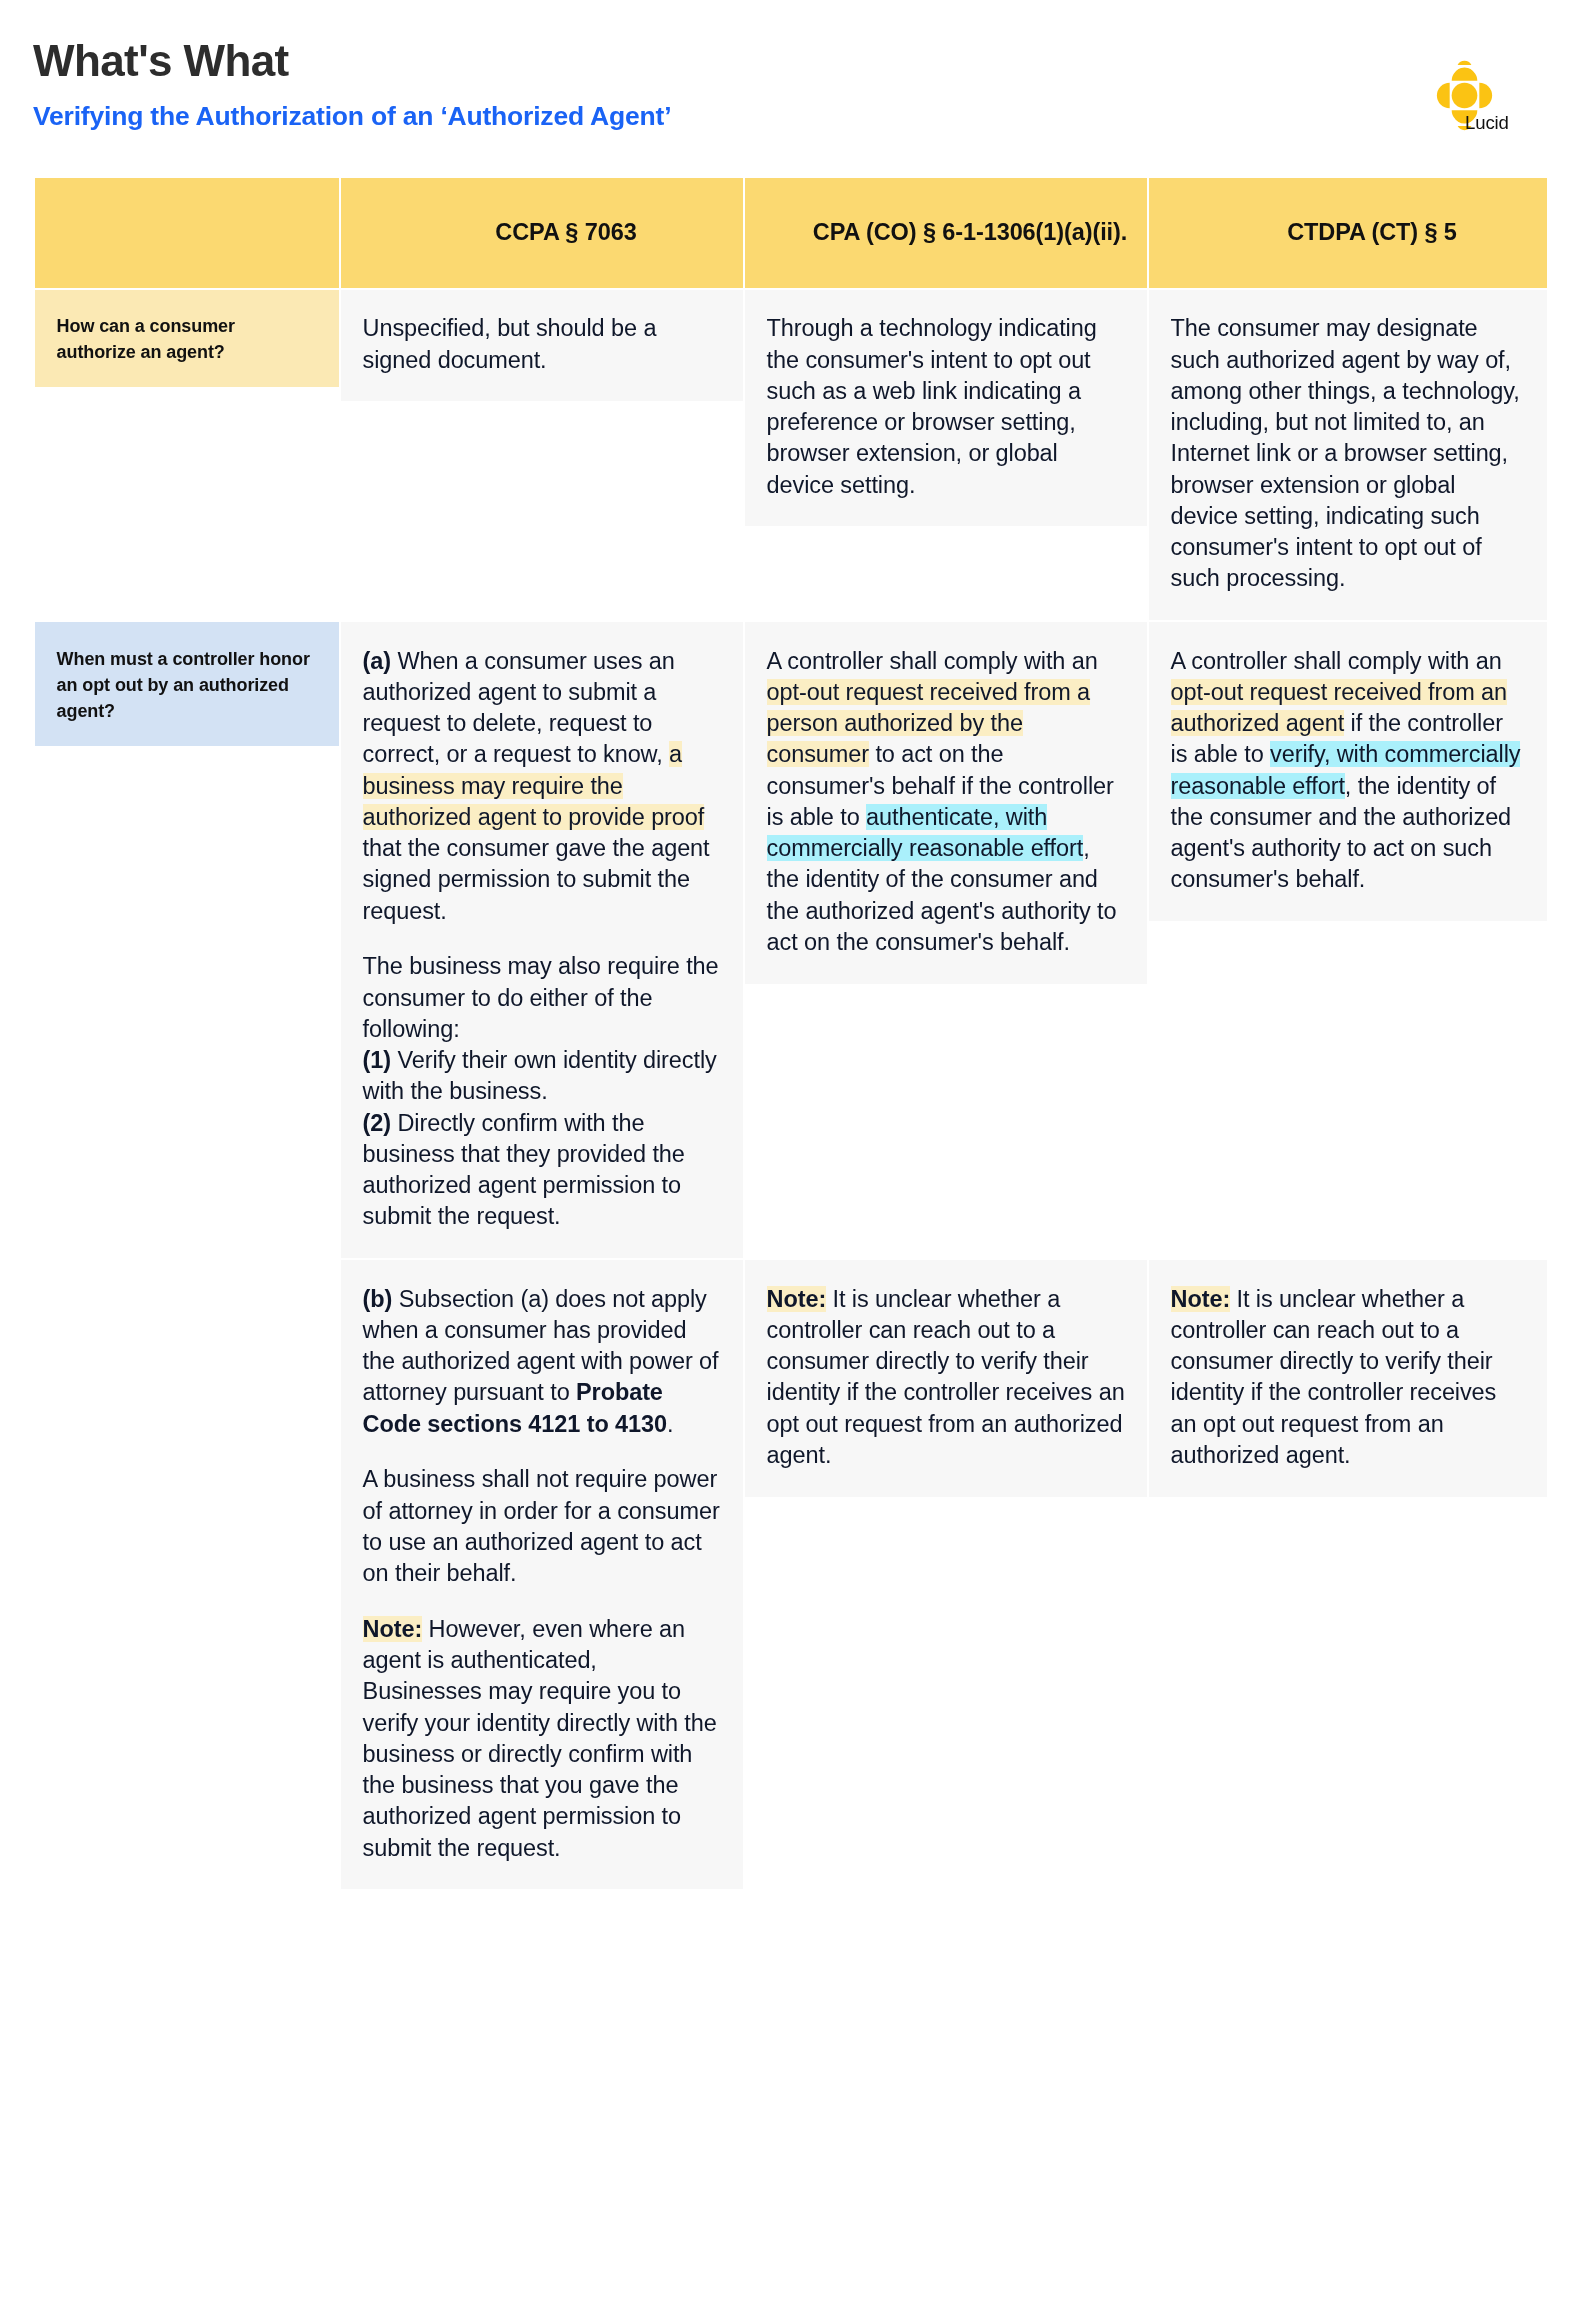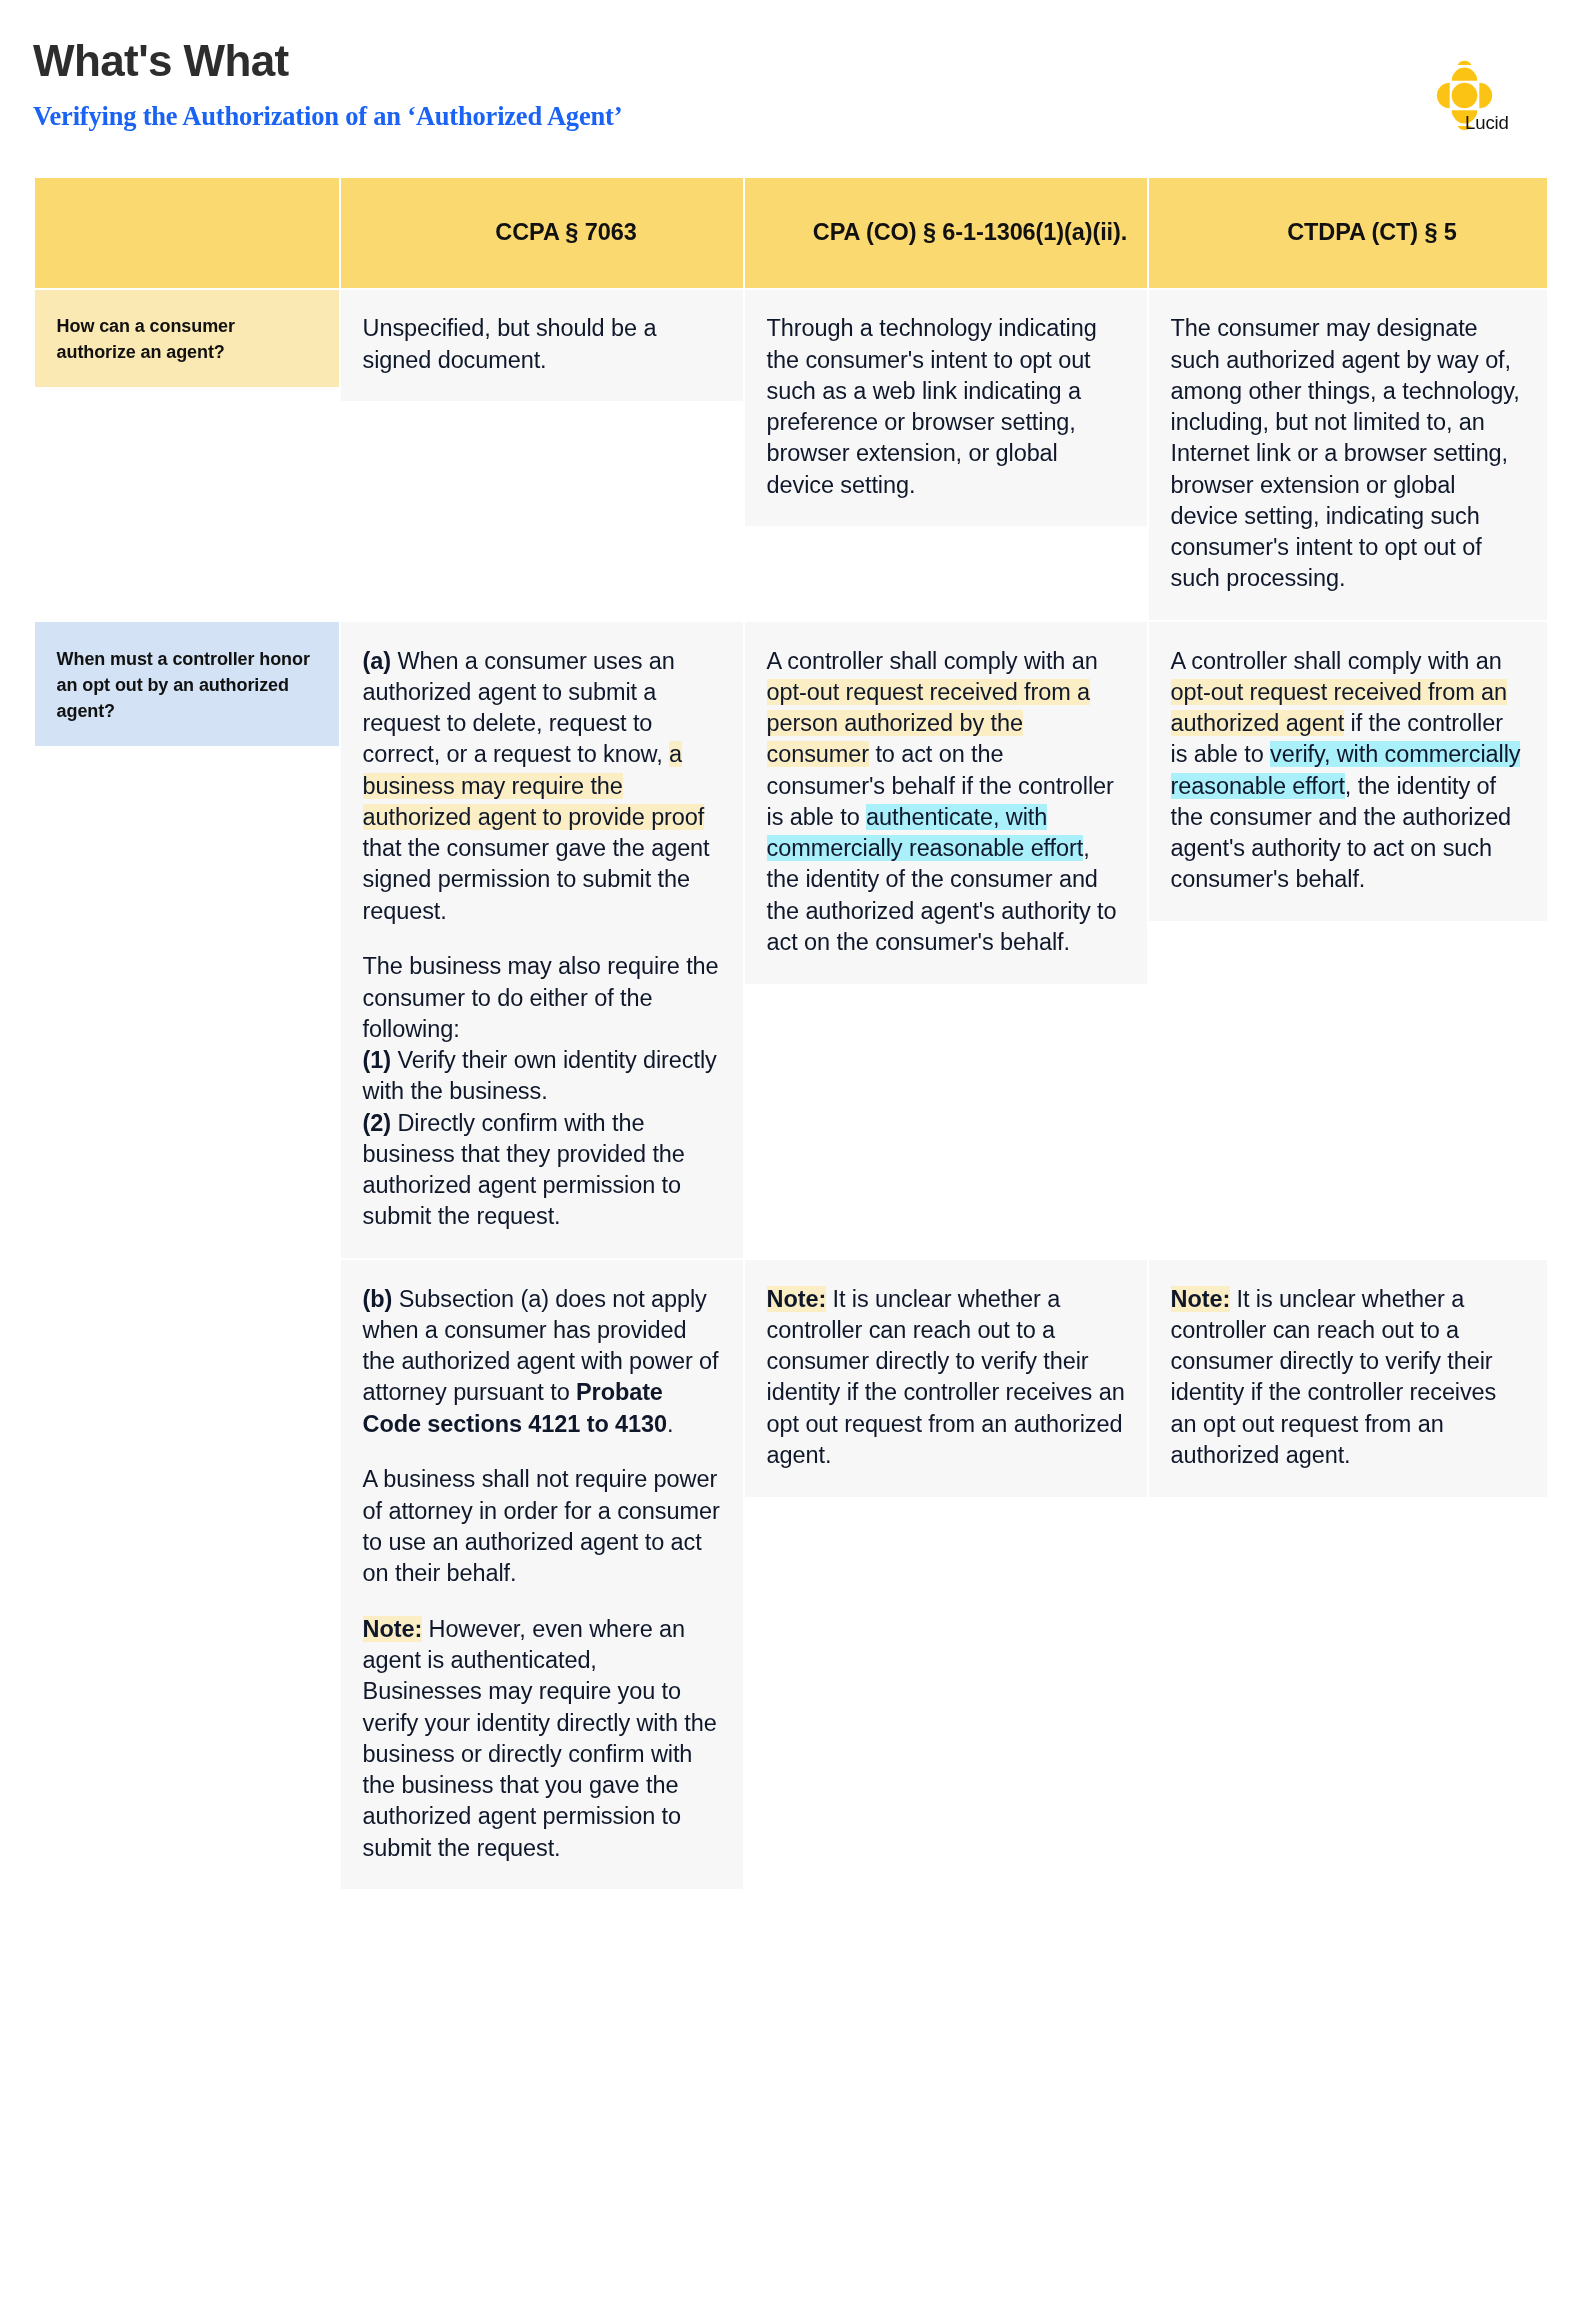--- a/index.html
+++ b/index.html
@@ -38,21 +38,20 @@
     line-height: 1.1;
   }
   .subtitle {
     font-size: 26.5px;
     font-weight: 700;
     color: #1a63f5;
     margin: 0;
     padding-top: 16.7px;
     letter-spacing: -0.2px;
     line-height: 1.1;
-    font-family: Liberation Serif, serif;
   }
 
   .logo {
     position: absolute;
     right: 6.9px;
     top: 25.5px;
     width: 127px;
     height: 94px;
   }
   .logo-mark {

